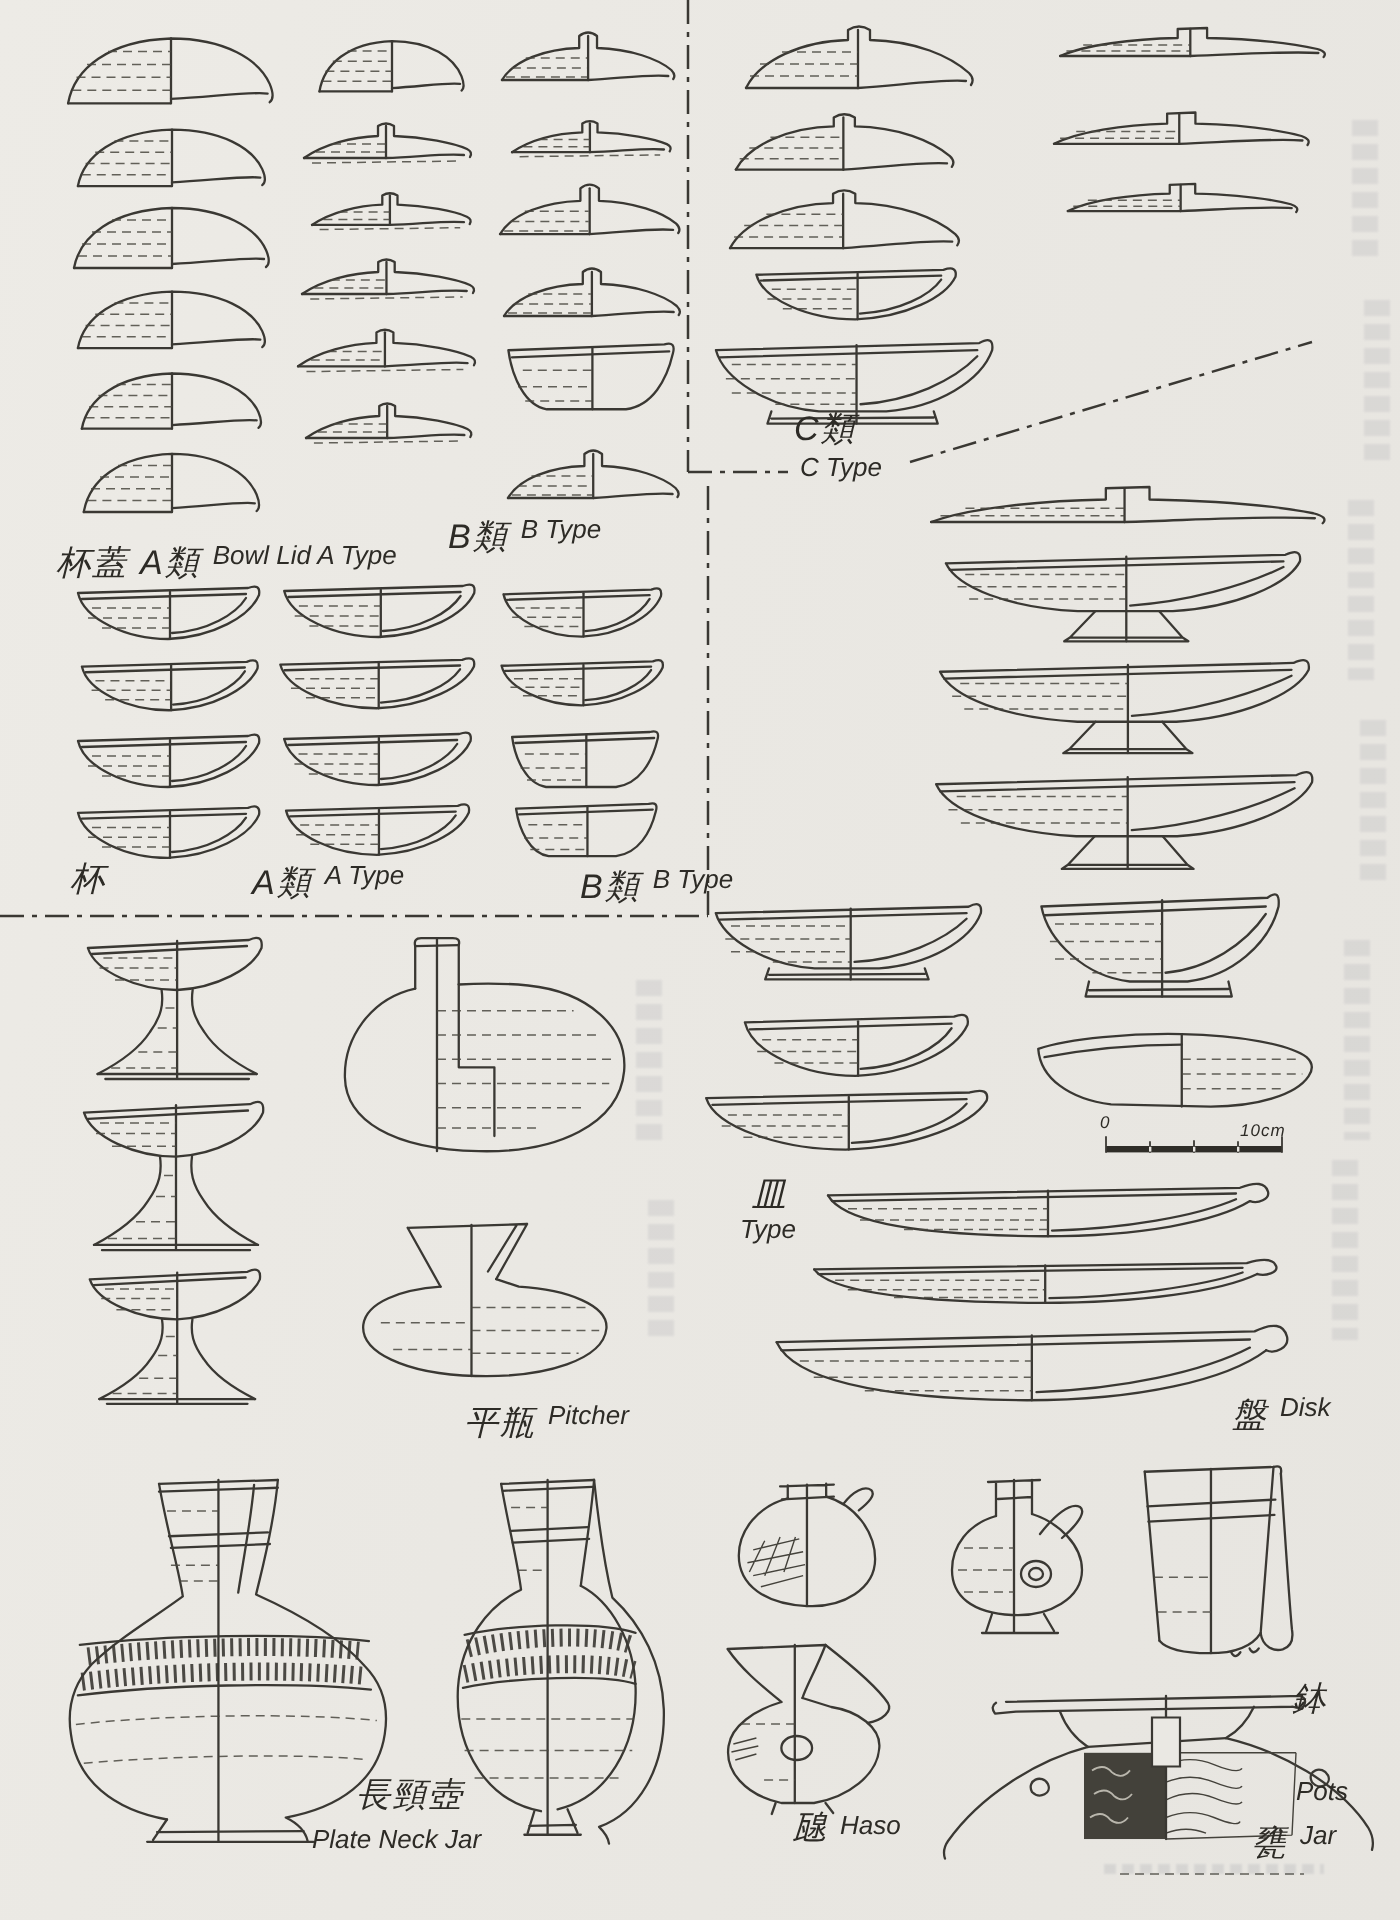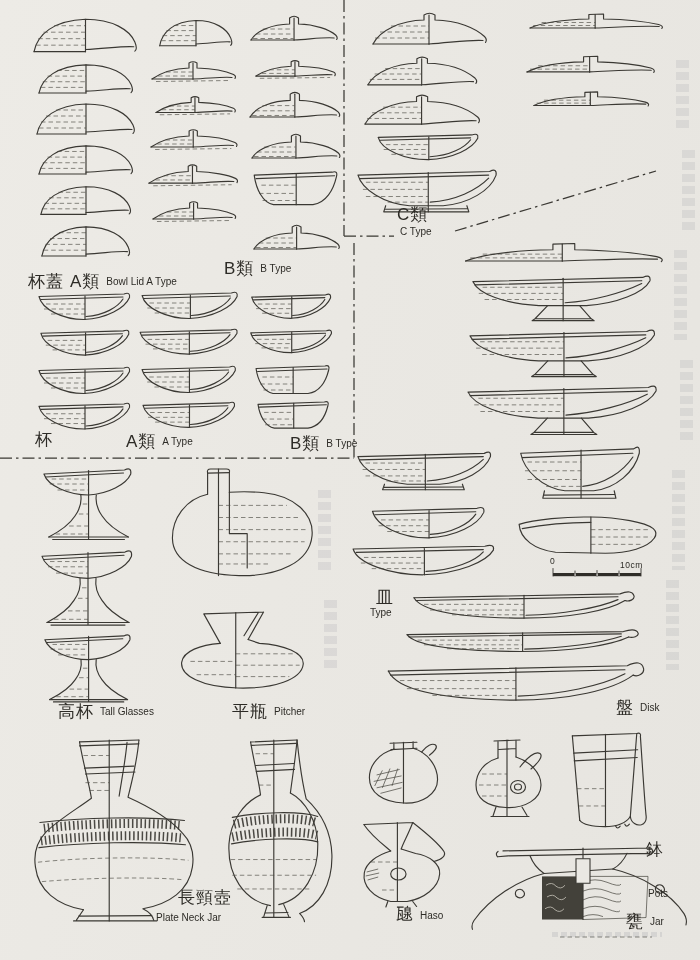--- a/index.html
+++ b/index.html
@@ -9,23 +9,23 @@
   svg{position:absolute;left:0;top:0;}
   path,rect,ellipse{vector-effect:non-scaling-stroke;}
   .o{fill:none;stroke:#3a3833;stroke-width:1.15;stroke-linecap:round;stroke-linejoin:round;}
   .h{fill:none;stroke:#4a4840;stroke-width:.75;stroke-dasharray:4.5 3;opacity:.85;}
   .h2{fill:none;stroke:#44423b;stroke-width:.7;}
   .deco{fill:none;stroke:#3a3833;stroke-width:9;stroke-dasharray:1.5 2.7;opacity:.9;}
   .dash{fill:none;stroke:#3a3833;stroke-width:1.25;stroke-dasharray:12 4 2.5 4;}
   .darkfill{fill:#43413a;stroke:none;}
   .lightline{fill:none;stroke:#b9b6ac;stroke-width:.9;}
   .paperfill{fill:#eae8e3;stroke:none;}
-  .lbl{position:absolute;display:flex;gap:6px;align-items:center;color:#2d2b26;white-space:nowrap;}
+  .lbl{position:absolute;display:flex;gap:6px;align-items:flex-start;color:#2d2b26;white-space:nowrap;font-style:italic;}
   .cjk{font-size:17px;letter-spacing:1px;}
-  .en{font-size:10px;}
+  .en{font-size:13px;}
   .tiny{font-size:8.5px;letter-spacing:.5px;}
   .bleedv{position:absolute;width:13px;opacity:.1;filter:blur(.5px);
           background:repeating-linear-gradient(180deg,#5c6274 0 8px,transparent 8px 12px);}
   .bleedh{position:absolute;height:5px;opacity:.12;filter:blur(.5px);
           background:repeating-linear-gradient(90deg,#5c6274 0 6px,transparent 6px 9px);}
 </style>
 </head>
 <body>
 
 <div class="page">
@@ -369,24 +369,20 @@
   <span class="cjk">皿</span>
 </div>
 <div class="lbl" style="left:370px;top:607px">
   <span class="en">Type</span>
 </div>
 <div class="lbl" style="left:616px;top:696px">
   <span class="cjk">盤</span>
   <span class="en">Disk</span>
 </div>
 
-<div class="lbl" style="left:58px;top:700px">
-  <span class="cjk">高杯</span>
-  <span class="en">Tall Glasses</span>
-</div>
 <div class="lbl" style="left:232px;top:700px">
   <span class="cjk">平瓶</span>
   <span class="en">Pitcher</span>
 </div>
 
 <div class="lbl" style="left:178px;top:886px">
   <span class="cjk">長頸壺</span>
 </div>
 <div class="lbl" style="left:156px;top:912px">
   <span class="en">Plate Neck Jar</span>

